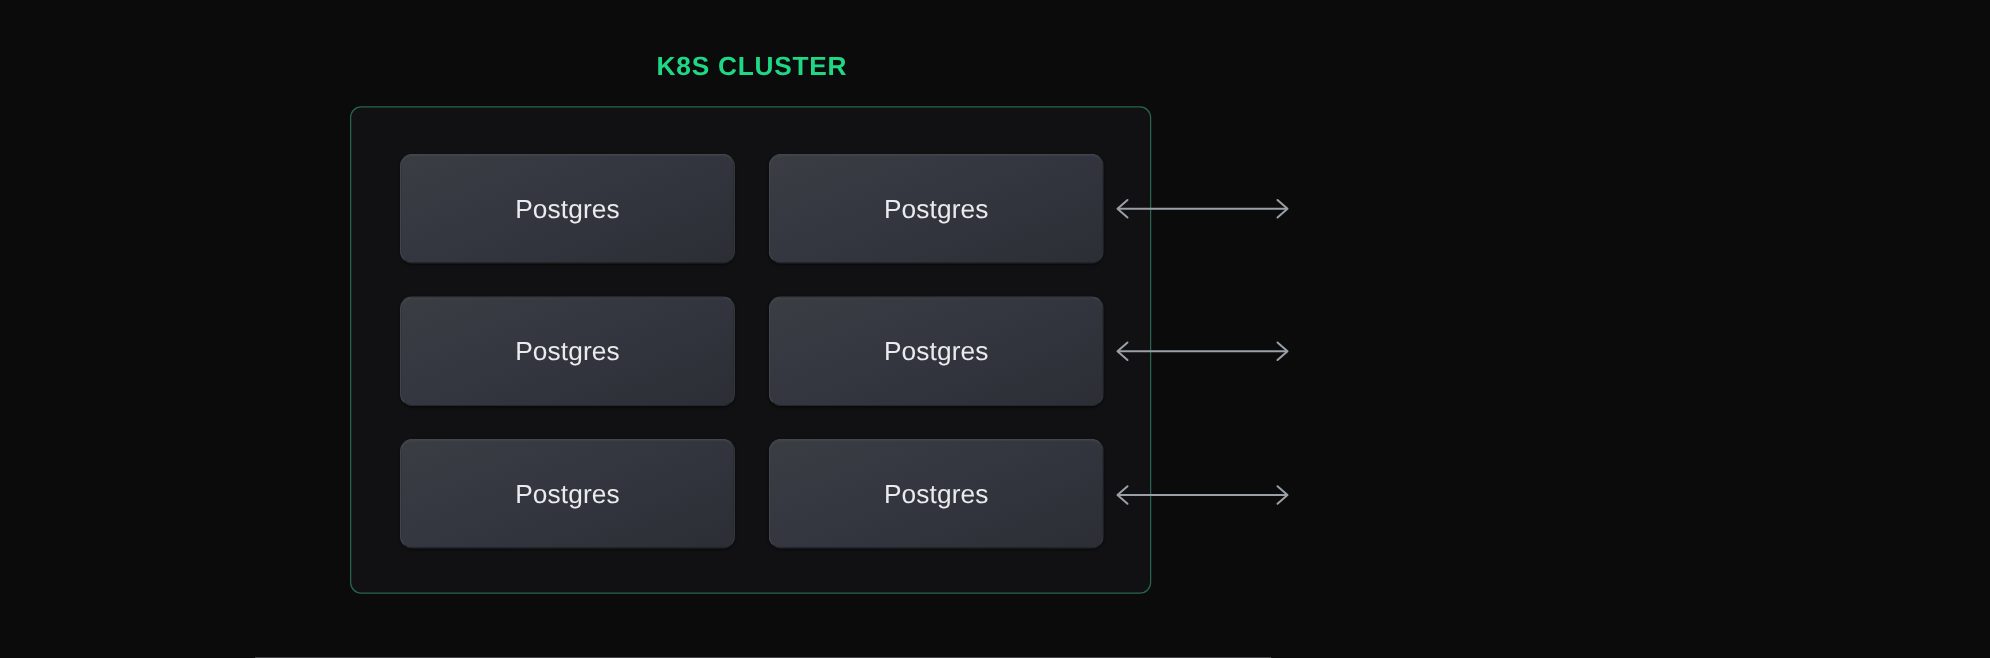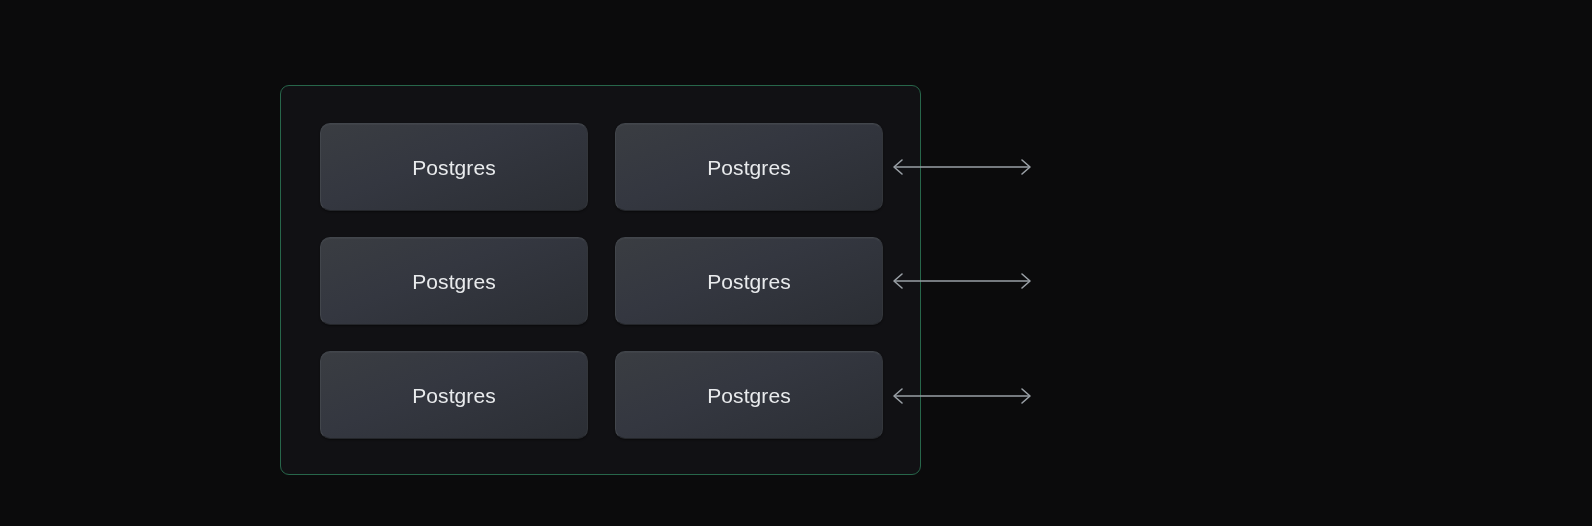--- a/index.html
+++ b/index.html
@@ -132,20 +132,21 @@
     width: 146px;
     height: 26px;
     overflow: visible;
   }
 </style>
 </head>
 <body>
 
 <div id="canvas">
 
+  <div id="cluster-title">K8S CLUSTER</div>
 
   <div id="cluster-box"></div>
 
   <div id="pod-grid">
     <div class="pod-box">
       <span class="pod-label">Postgres</span>
     </div>
     <div class="pod-box">
       <span class="pod-label">Postgres</span>
     </div>

